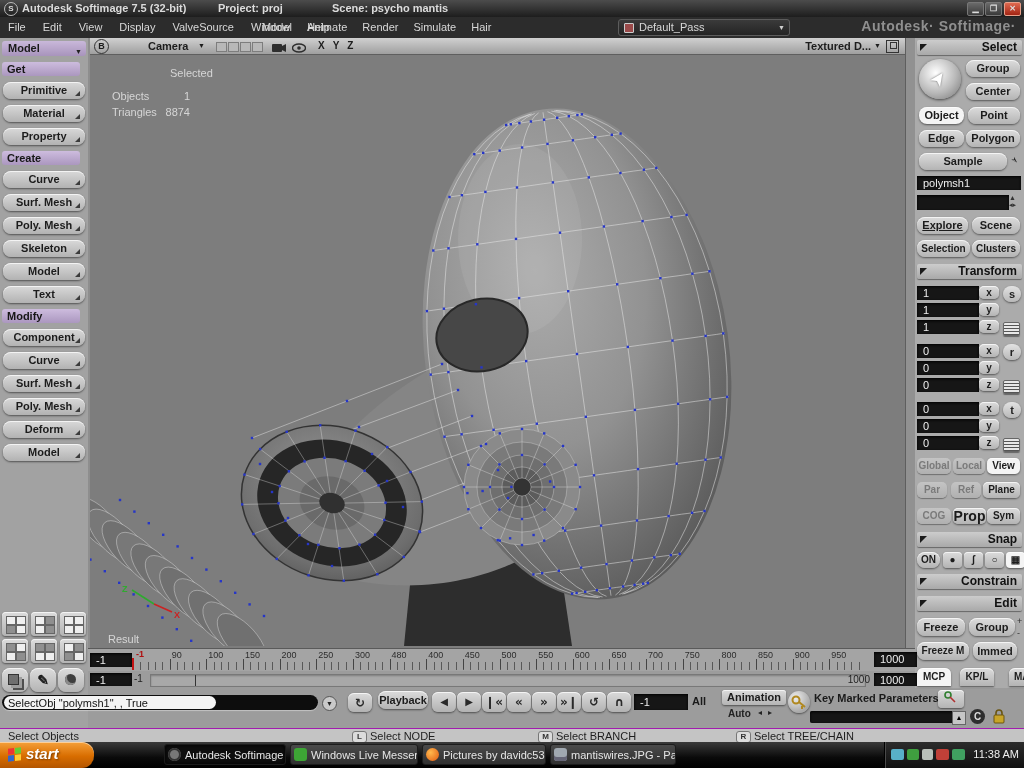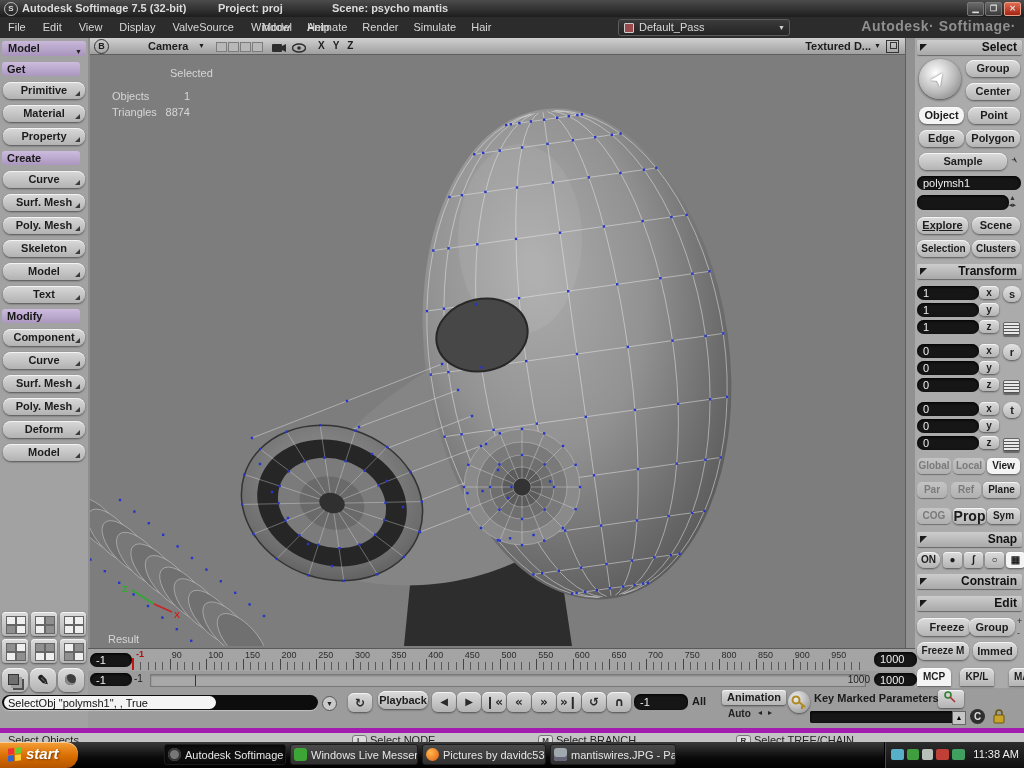--- a/index.html
+++ b/index.html
@@ -30,21 +30,21 @@
   .sbtn{position:relative;margin:0 3px 6px 3px;height:17px;background:linear-gradient(#d9d9d9,#b2b2b2);
     border-radius:8px;box-shadow:0 1px 2px rgba(0,0,0,.5),inset 0 1px 0 rgba(255,255,255,.7);
     font:bold 11px/17px "Liberation Sans",sans-serif;color:#1c1c1c;text-align:center;}
   .sbtn:after{content:"";position:absolute;right:5px;bottom:3px;border-left:5px solid transparent;border-bottom:5px solid #3c3c3c;}
   
   .btn{position:absolute;background:linear-gradient(#dcdcdc,#b4b4b4);border-radius:8px;
     box-shadow:0 1px 2px rgba(0,0,0,.5),inset 0 1px 0 rgba(255,255,255,.7);
     font:bold 11px/17px "Liberation Sans",sans-serif;color:#1c1c1c;text-align:center;}
   .btn.on{background:#f4f4f4;}
   .btn.dim{color:#7a7a7a;background:linear-gradient(#c4c4c4,#b0b0b0);box-shadow:0 1px 1px rgba(0,0,0,.35);}
-  .dark{position:absolute;background:#161616;border-radius:7px;color:#eee;
+  .dark{position:absolute;background:#161616;border-radius:0;color:#eee;
     font:11px/14px "Liberation Sans",sans-serif;padding-left:6px;box-shadow:inset 0 1px 3px #000;white-space:nowrap;}
   .phead{position:absolute;left:2px;width:105px;height:15px;background:linear-gradient(#cccccc,#a9a9a9);
     border-radius:2px;box-shadow:0 1px 1px rgba(0,0,0,.4);font:bold 12px/15px "Liberation Sans",sans-serif;
     color:#111;text-align:right;padding-right:5px;box-sizing:border-box;}
   .phead:before{content:"";position:absolute;left:3px;top:4px;border-top:7px solid #1a1a1a;border-right:7px solid transparent;}
   
   #viewport{position:absolute;left:88px;top:38px;width:817px;height:610px;background:#7d7d7d;
     border-left:2px solid #8e8e8e;box-sizing:border-box;}
   #vphead{position:absolute;left:0;top:0;width:100%;height:16px;background:linear-gradient(#d0d0d0,#9f9f9f);
     border-bottom:1px solid #5f5f5f;font:bold 11px/16px "Liberation Sans",sans-serif;color:#1d1d1d;}
@@ -67,21 +67,21 @@
   
   .tb{position:absolute;width:24px;height:20px;background:linear-gradient(#dadada,#b2b2b2);border-radius:6px;
     box-shadow:0 1px 2px rgba(0,0,0,.5),inset 0 1px 0 rgba(255,255,255,.7);
     font:bold 12px/20px "DejaVu Sans",sans-serif;text-align:center;color:#2a2a2a;}
   #cmdpill{position:absolute;left:2px;top:695px;width:316px;height:15px;background:#0d0d0d;border-radius:8px;
     box-shadow:0 1px 1px rgba(255,255,255,.4);}
   #cmdpill input{position:absolute;left:2px;top:1px;width:208px;height:13px;border:none;border-radius:7px;
     background:#f4f4f4;font:11px "Liberation Sans",sans-serif;color:#111;padding:0 0 0 4px;outline:none;}
   
   #statusbar{position:absolute;left:0;top:728px;width:1024px;height:14px;background:#c4c4c4;
-    border-top:5px solid #a21caf;font-size:11px;color:#1e1e1e;}
+    border-top:1px solid #a21caf;font-size:11px;color:#1e1e1e;}
   .sbadge{position:absolute;top:2px;width:13px;height:10px;background:#dcdcdc;border:1px solid #777;border-radius:3px;
     font:bold 8px/10px "Liberation Sans",sans-serif;text-align:center;color:#333;}
   #taskbar{position:absolute;left:0;top:742px;width:1024px;height:26px;background:linear-gradient(#3a3a3a,#0a0a0a 60%,#000);}
   .task{position:absolute;top:2px;height:21px;background:linear-gradient(#4a4a4a,#303030);border:1px solid #1c1c1c;
     border-radius:3px;color:#e6e6e6;font-size:11px;line-height:20px;overflow:hidden;white-space:nowrap;box-sizing:border-box;padding-left:20px;}
   .task.active{background:#0e0e0e;box-shadow:inset 0 0 4px #000;}
   .ticon{position:absolute;left:3px;top:3px;width:13px;height:13px;border-radius:3px;}
 </style>
 </head>
 <body>
@@ -595,21 +595,21 @@
     <div class="btn" style="left:2px;top:514px;width:23px;height:16px;font-size:10px;line-height:16px;">ON</div>
     <div id="snaprow">
         <div class="btn" style="left: 28px; top: 514px; width: 19px; height: 16px; line-height: 16px; font-size: 10px; border-radius: 4px;">●</div>
         <div class="btn" style="left: 49px; top: 514px; width: 19px; height: 16px; line-height: 16px; font-size: 10px; border-radius: 4px;">ʃ</div>
         <div class="btn" style="left: 70px; top: 514px; width: 19px; height: 16px; line-height: 16px; font-size: 10px; border-radius: 4px;">○</div>
         <div class="btn on" style="left: 91px; top: 514px; width: 19px; height: 16px; line-height: 16px; font-size: 10px; border-radius: 4px;">▦</div>
       </div>
 
     <div class="phead" style="top:536px;">Constrain</div>
     <div class="phead" style="top:558px;">Edit</div>
-    <div class="btn" style="left:2px;top:580px;width:48px;height:18px;line-height:18px;padding-left:6px;">Freeze</div>
+    <div class="btn" style="left:2px;top:580px;width:48px;height:18px;line-height:18px;">Freeze</div>
     <div class="btn" style="left:54px;top:580px;width:46px;height:18px;line-height:18px;">Group</div>
     <span style="position:absolute;left:102px;top:578px;font-size:9px;color:#333;">+</span>
     <span style="position:absolute;left:102px;top:590px;font-size:9px;color:#333;">-</span>
     <div class="btn" style="left:2px;top:604px;width:52px;height:18px;line-height:18px;font-size:10px;">Freeze M</div>
     <div class="btn" style="left:58px;top:604px;width:44px;height:18px;line-height:18px;">Immed</div>
     <div id="rptabs">
         <div class="btn on" style="left: 2px; top: 630px; width: 34px; height: 18px; line-height: 18px; font-size: 10px; border-radius: 6px 6px 0px 0px;">MCP</div>
         <div class="btn" style="left: 38px; top: 630px; width: 34px; height: 18px; line-height: 18px; font-size: 10px; border-radius: 6px 6px 0px 0px; margin-left: 7px;">KP/L</div>
         <div class="btn" style="left: 74px; top: 630px; width: 31px; height: 18px; line-height: 18px; font-size: 10px; border-radius: 6px 6px 0px 0px; margin-left: 20px;">MAT</div>
       </div>
@@ -625,21 +625,21 @@
         <div class="tick" style="left: 120.3px;">100</div>
         <div class="tickline" style="left: 154.95px;"></div>
         <div class="tick" style="left: 156.95px;">150</div>
         <div class="tickline" style="left: 191.6px;"></div>
         <div class="tick" style="left: 193.6px;">200</div>
         <div class="tickline" style="left: 228.25px;"></div>
         <div class="tick" style="left: 230.25px;">250</div>
         <div class="tickline" style="left: 264.9px;"></div>
         <div class="tick" style="left: 266.9px;">300</div>
         <div class="tickline" style="left: 301.55px;"></div>
-        <div class="tick" style="left: 303.55px;">350</div>
+        <div class="tick" style="left: 303.55px;">480</div>
         <div class="tickline" style="left: 338.2px;"></div>
         <div class="tick" style="left: 340.2px;">400</div>
         <div class="tickline" style="left: 374.85px;"></div>
         <div class="tick" style="left: 376.85px;">450</div>
         <div class="tickline" style="left: 411.5px;"></div>
         <div class="tick" style="left: 413.5px;">500</div>
         <div class="tickline" style="left: 448.15px;"></div>
         <div class="tick" style="left: 450.15px;">550</div>
         <div class="tickline" style="left: 484.8px;"></div>
         <div class="tick" style="left: 486.8px;">600</div>
@@ -723,21 +723,21 @@
       <div style="position: absolute; left: 8px; top: 1px;">Select Objects</div>
       <div class="sbadge" style="left: 352px;">L</div>
       <div style="position: absolute; left: 370px; top: 1px;">Select NODE</div>
       <div class="sbadge" style="left: 538px;">M</div>
       <div style="position: absolute; left: 556px; top: 1px;">Select BRANCH</div>
       <div class="sbadge" style="left: 736px;">R</div>
       <div style="position: absolute; left: 754px; top: 1px;">Select TREE/CHAIN</div>
     </div>
 
   <div id="taskbar">
-    <div class="abs" style="left:0;top:0;width:78px;height:26px;border-radius:0 12px 12px 0;background:linear-gradient(#f5a03a,#d86d00 55%,#b35500);box-shadow:inset 0 1px 0 rgba(255,255,255,.5);">
+    <div class="abs" style="left:0;top:0;width:94px;height:26px;border-radius:0 12px 12px 0;background:linear-gradient(#f5a03a,#d86d00 55%,#b35500);box-shadow:inset 0 1px 0 rgba(255,255,255,.5);">
       <span style="position:absolute;left:8px;top:6px;width:13px;height:13px;display:grid;grid-template-columns:6px 6px;grid-gap:1px;transform:skewY(-6deg);">
         <span style="background:#e33;"></span>
           <span style="background:#6c3;"></span>
           <span style="background:#36c;"></span>
           <span style="background:#fc3;"></span>
       </span>
       <span style="position:absolute;left:26px;top:3px;color:#fff;font:bold italic 15px 'Liberation Sans',sans-serif;text-shadow:1px 1px 2px #7a3c00;">start</span>
     </div>
     <div id="qlaunch"></div>
     <div id="tasks">

